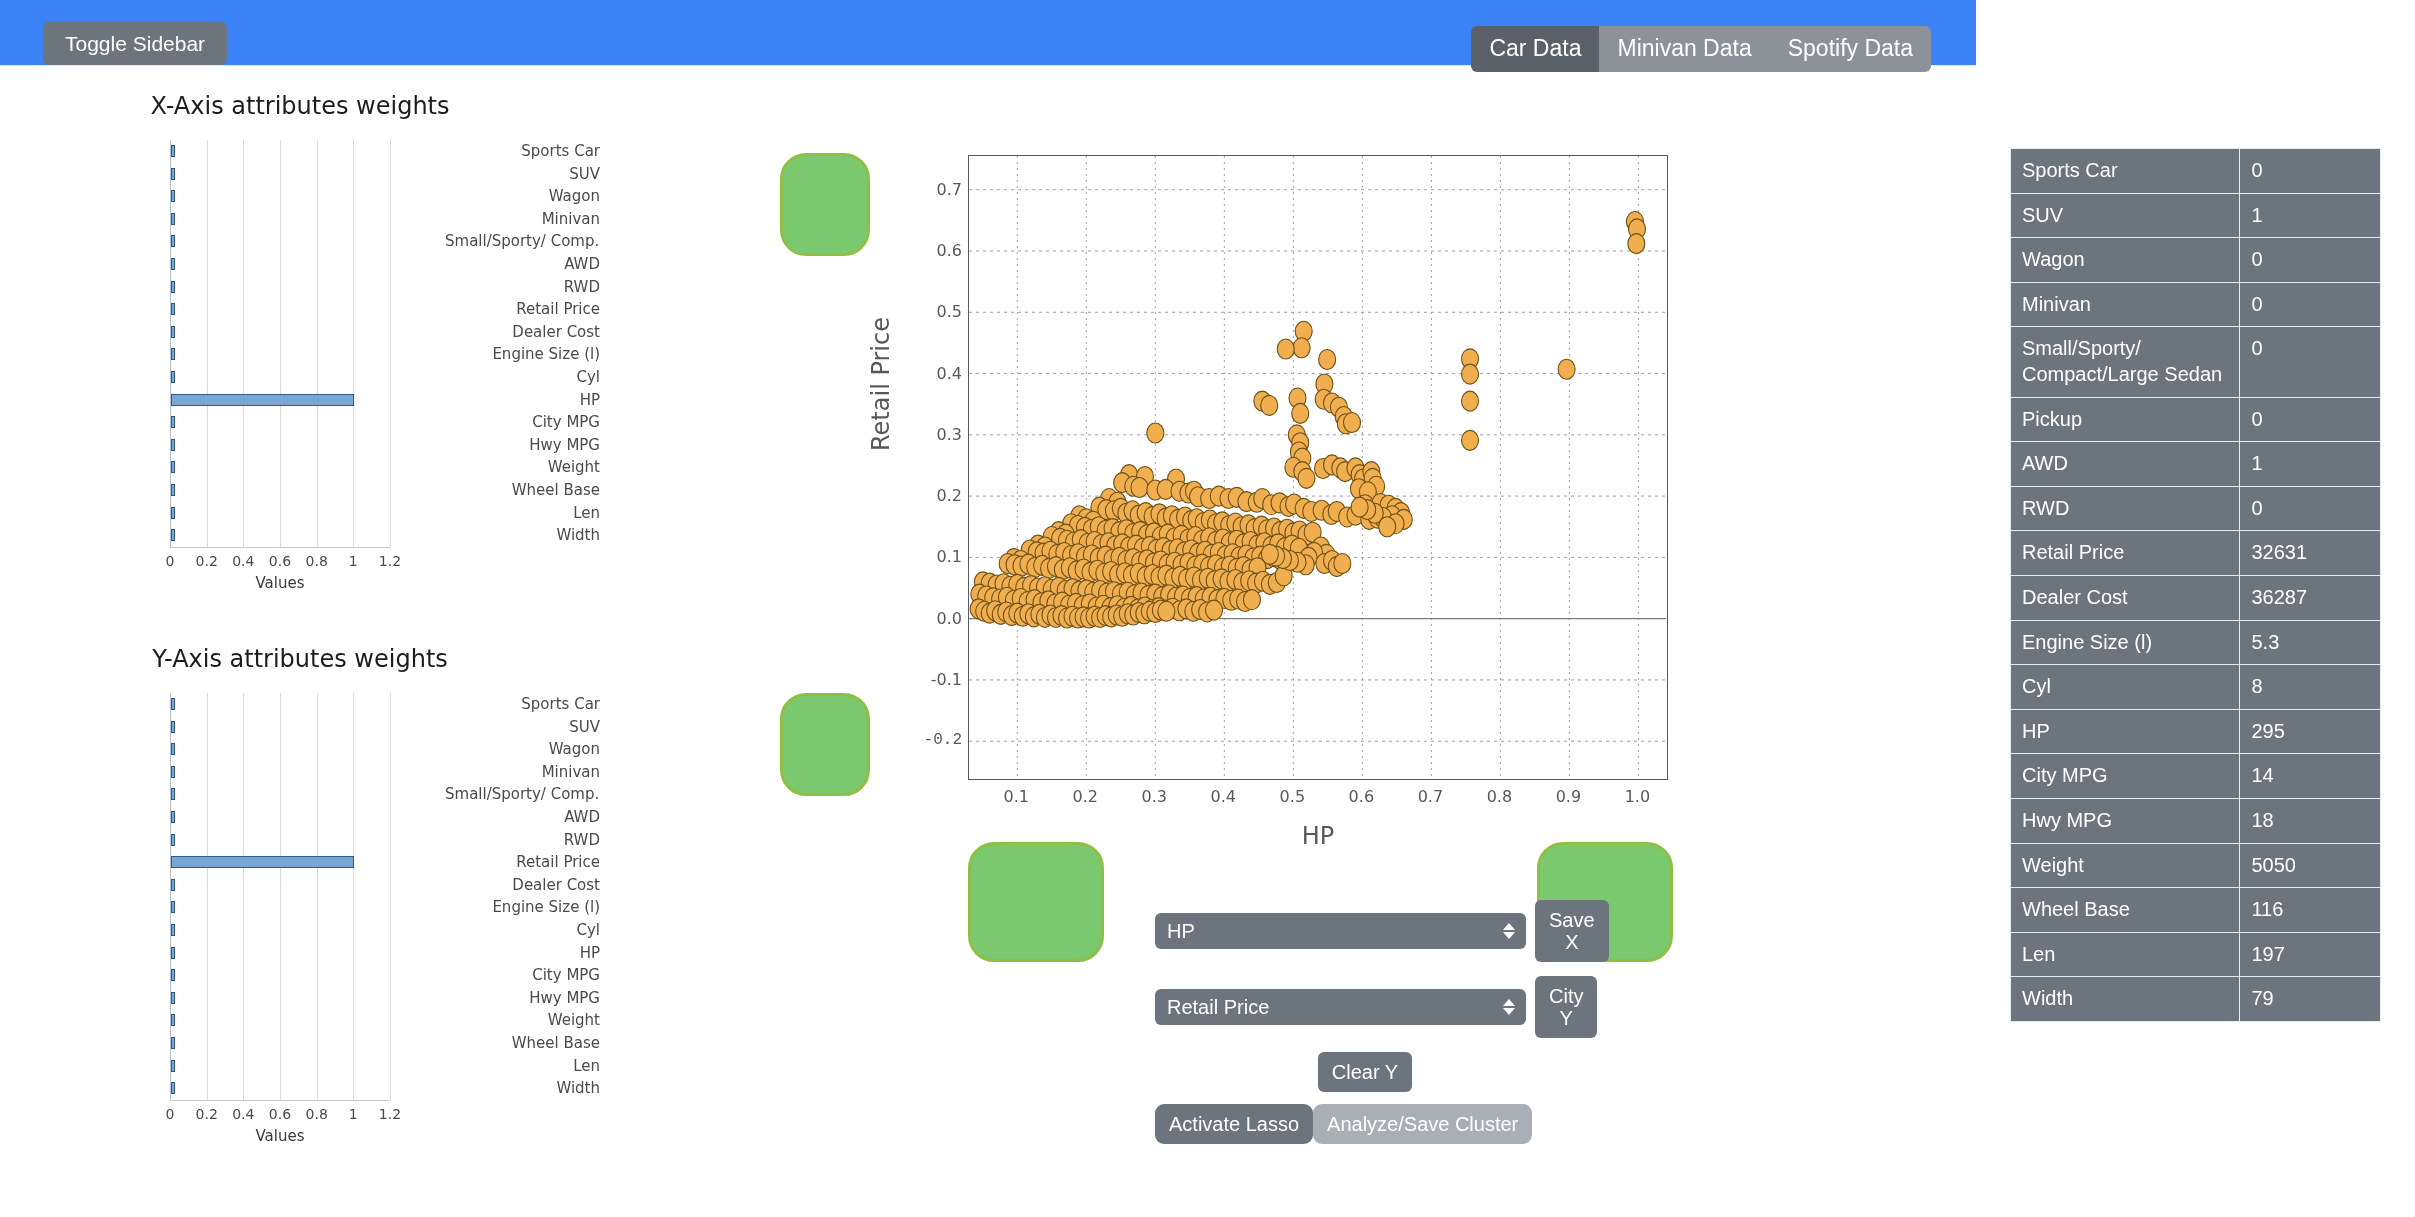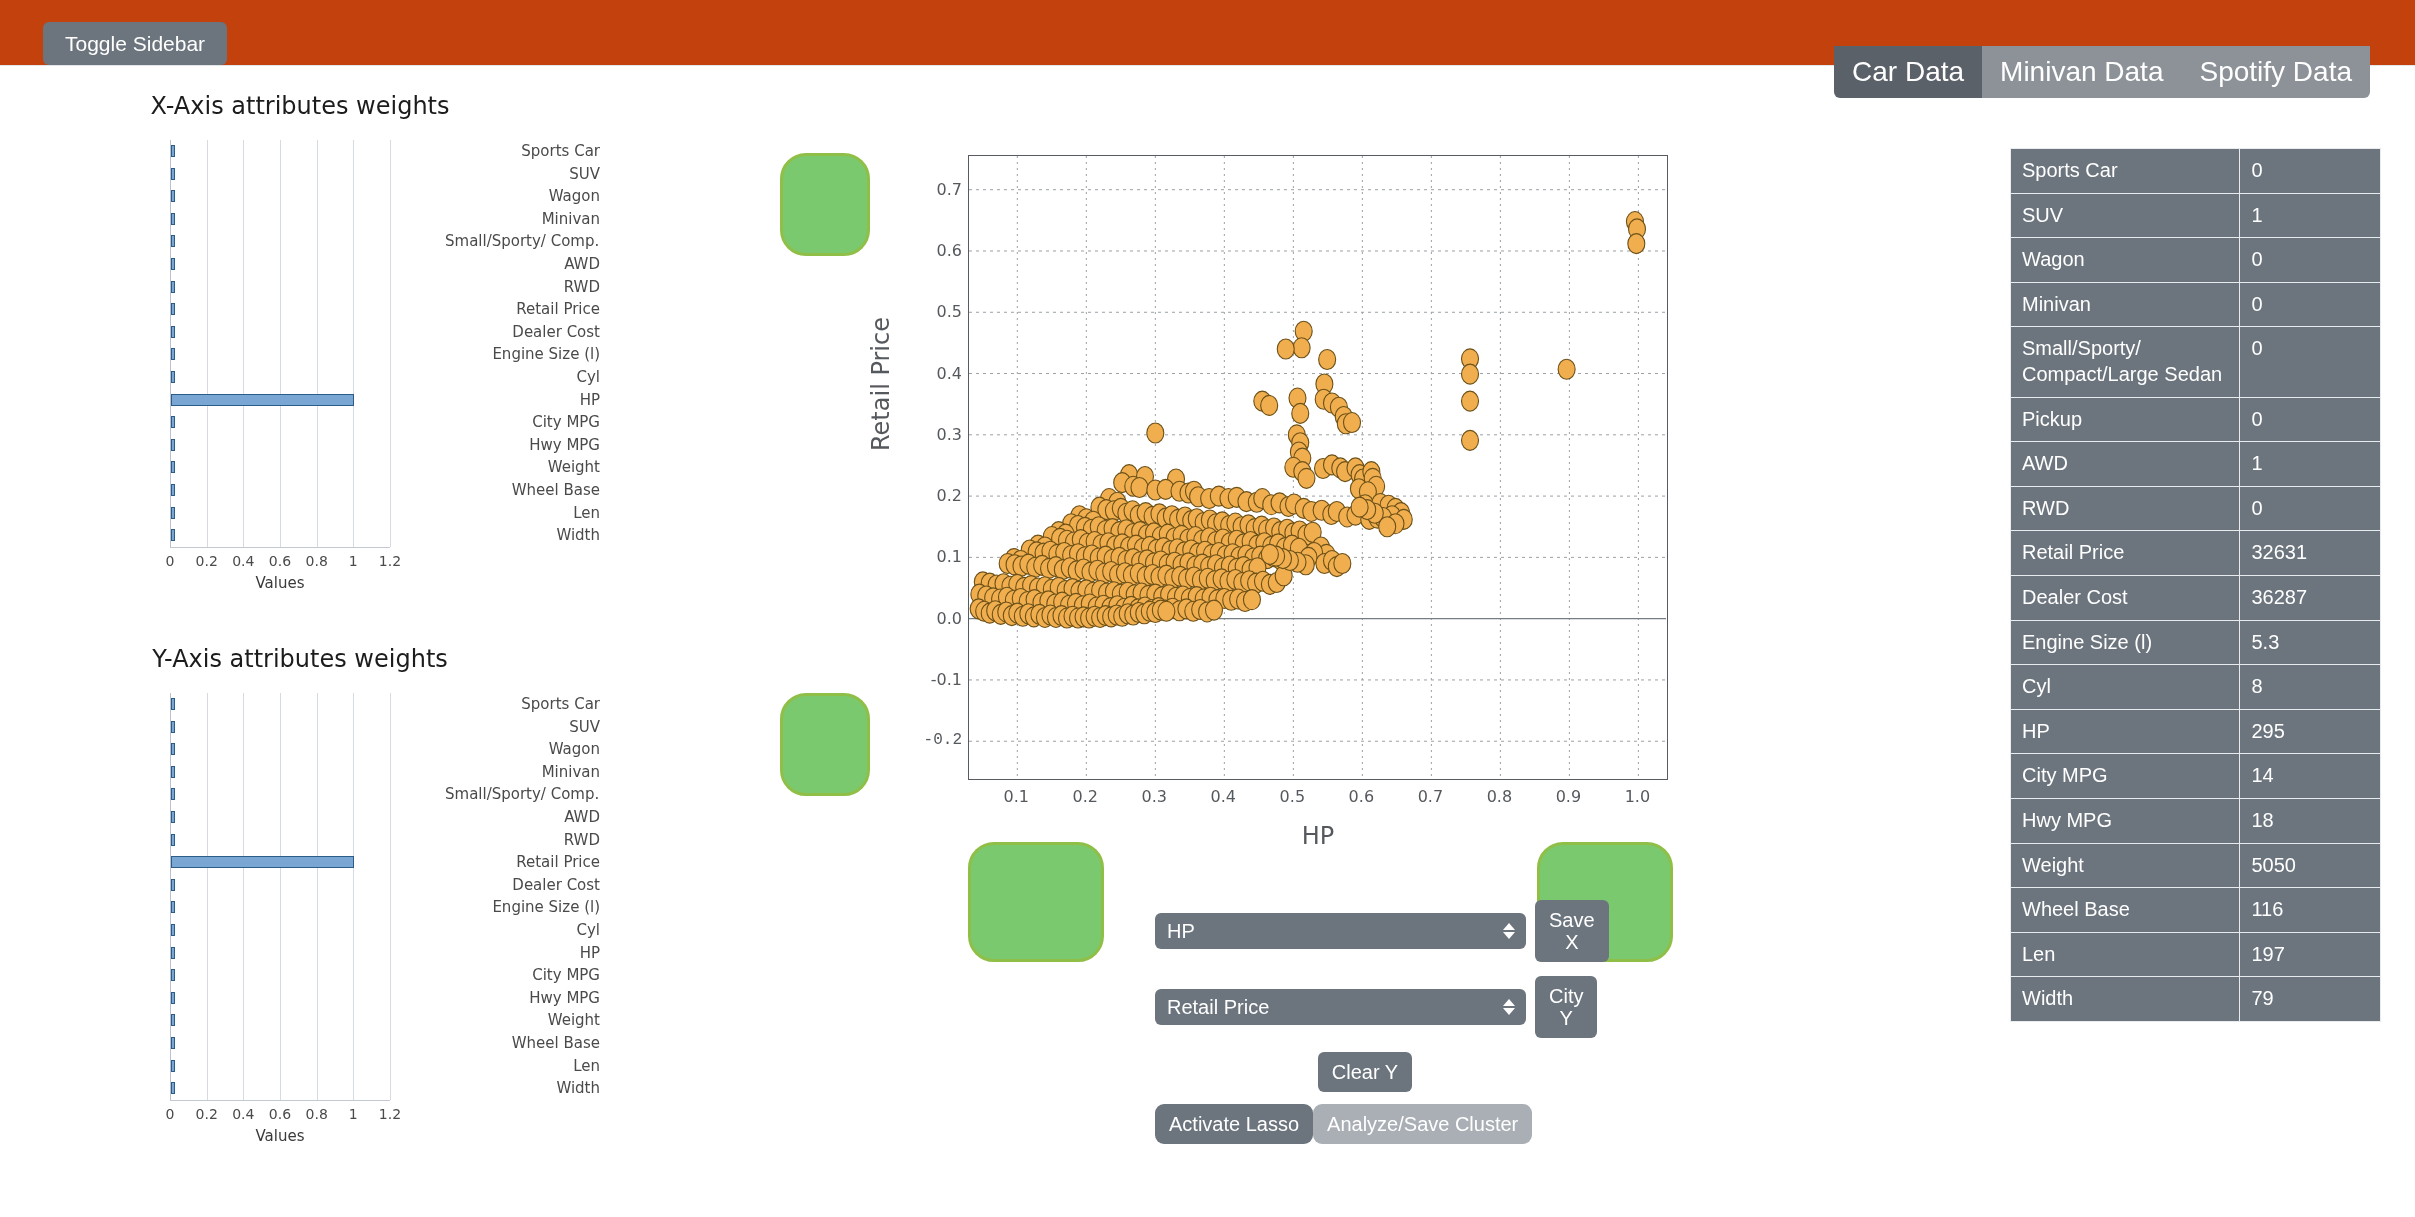--- a/index.html
+++ b/index.html
@@ -8,37 +8,37 @@
     margin: 0; padding: 0;
     width: 2415px; height: 1217px;
     background: #ffffff;
     font-family: "Liberation Sans", sans-serif;
     overflow: hidden;
   }
   #app { position: relative; width: 2415px; height: 1217px; background:#fff; }
 
   
   .topbar {
-    position: absolute; left:0; top:0; width:2415px; height:66px;
-    background: #c2410c; border-bottom: 1px solid #e4e7ea;
+    position: absolute; left:0; top:0; width:1976px; height:66px;
+    background: #3b82f6; border-bottom: 1px solid #e4e7ea;
   }
   .toggle-sidebar-btn {
     position:absolute; left:43px; top:22px;
     background:#6c757d; color:#fff; border:none; border-radius:6px;
     font-family:"Liberation Sans", sans-serif; font-size:21px;
     padding:11px 22px; cursor:pointer; line-height:1;
   }
   .tabs {
     position:absolute; right:45px; top:26px;
     display:flex; border-radius:6px; overflow:hidden;
   }
   .tab {
-    background:#8c9298; color:#fff; font-size:28px;
+    background:#8c9298; color:#fff; font-size:23px;
     padding:9px 18px; cursor:pointer; line-height:1.2; white-space:nowrap;
-    border:none; font-family:"Liberation Sans", sans-serif;margin-top:20px;
+    border:none; font-family:"Liberation Sans", sans-serif;
   }
   .tab.active { background:#5a6169; }
 
   
   .wpanel { position:absolute; left:0; font-family:"DejaVu Sans", sans-serif; }
   .wtitle {
     font-size:24px; color:#1c1c1c; text-align:center; font-weight:400;
     font-family:"DejaVu Sans", sans-serif;
   }
   .wplot { position:relative; }

